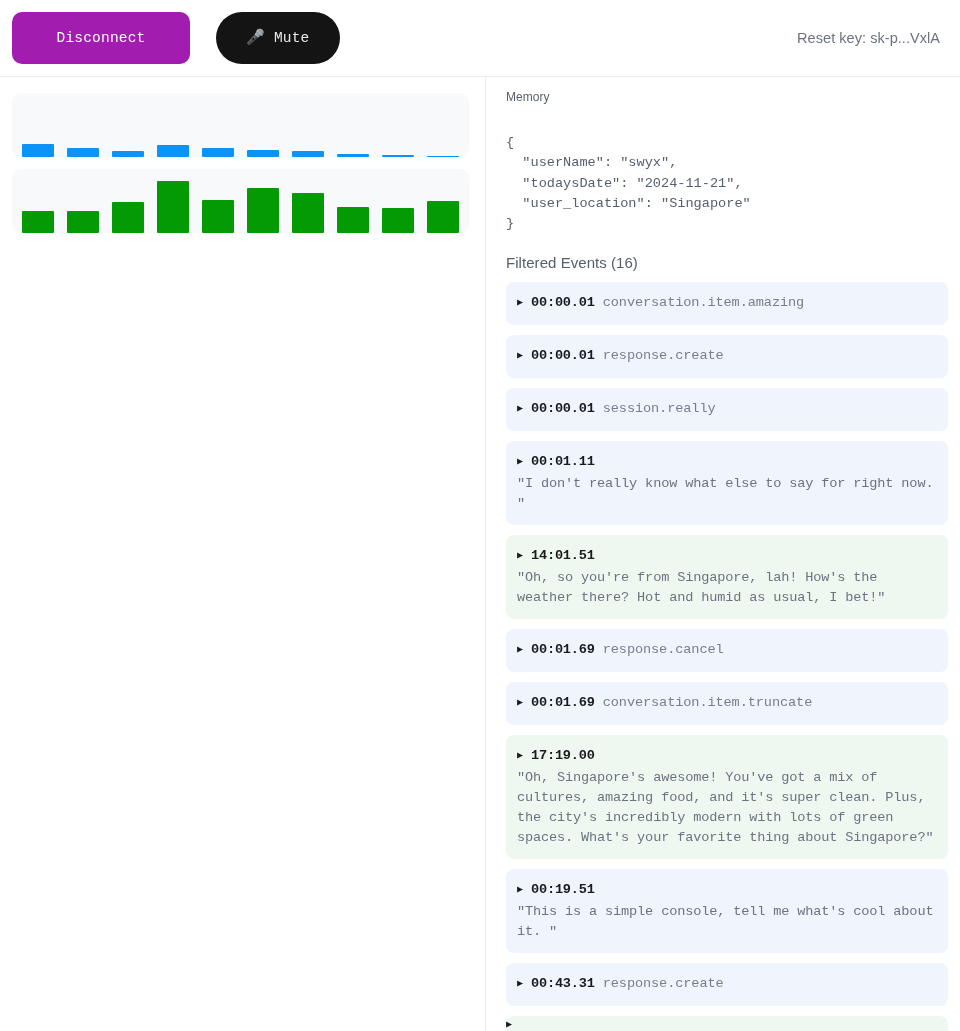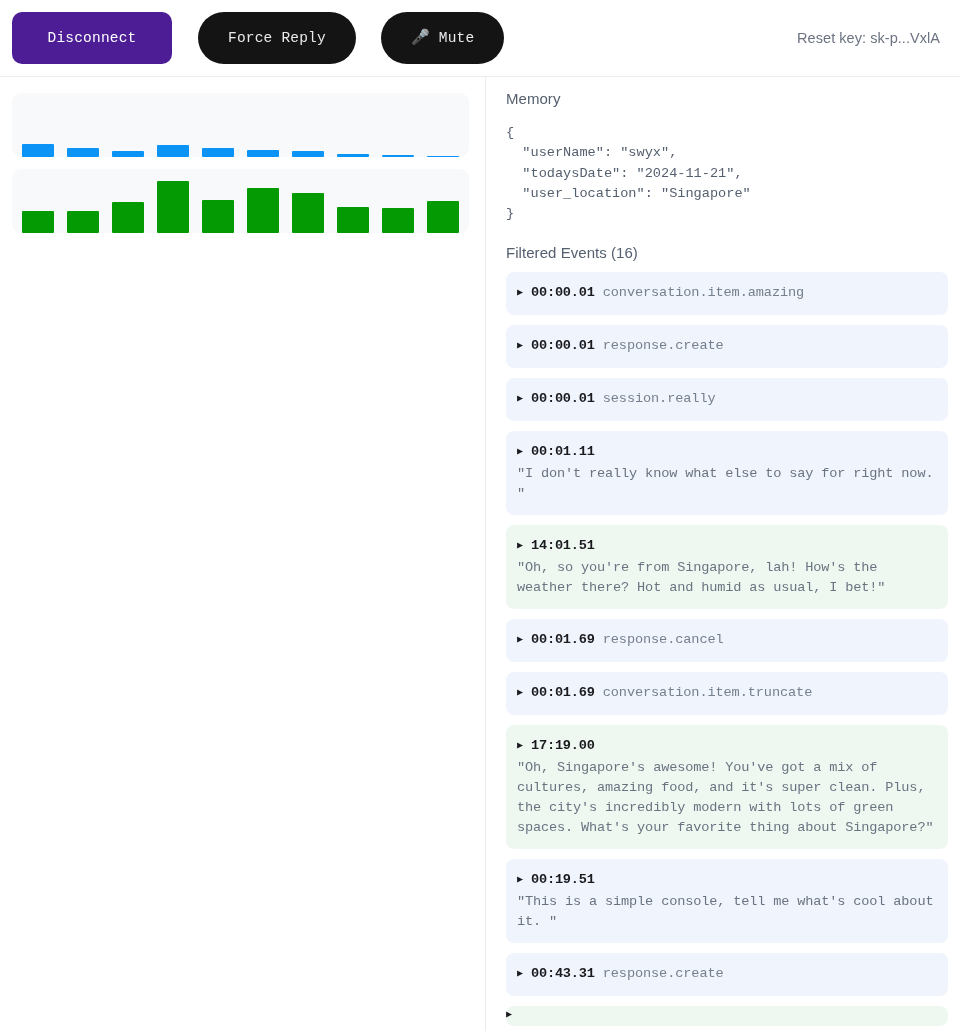--- a/index.html
+++ b/index.html
@@ -41,23 +41,23 @@
     cursor: pointer;
     height: 52px;
     display: inline-flex;
     align-items: center;
     justify-content: center;
     gap: 9px;
     white-space: nowrap;
   }
 
   .btn-disconnect {
-    background: #4c1d95;
+    background: #a21caf;
     color: #ffffff;
-    width: 160px;
+    width: 178px;
     margin-right: 26px;
     border-radius: 10px;
   }
 
   .btn-dark {
     background: #141414;
     color: #e9e9ec;
     padding: 0 30px;
   }
 
@@ -118,23 +118,23 @@
   
   .right {
     flex: 1;
     padding: 13px 12px 0 20px;
     overflow: hidden;
     display: flex;
     flex-direction: column;
   }
 
   .section-title {
-    font-size: 15px;
+    font-size: 12px;
     color: #55606f;
-    margin-bottom: 16px;
+    margin-bottom: 29px;
     letter-spacing: 0.05px;
   }
 
   .memory-json {
     font-family: "Liberation Mono", monospace;
     font-size: 13.6px;
     line-height: 20.3px;
     color: #55606f;
     white-space: pre;
     margin-bottom: 20px;
@@ -200,21 +200,20 @@
   }
 </style>
 </head>
 <body>
 
 <div class="app">
 
   <div class="header">
     <button class="btn btn-disconnect">Disconnect</button>
 
-    <button class="btn btn-dark btn-force">Force Reply</button>
 
     <button class="btn btn-dark">
       <span class="mute-icon">🎤</span>
       <span>Mute</span>
     </button>
 
     <div class="reset-key">Reset key: sk-p...VxlA</div>
   </div>
 
   <div class="body">

